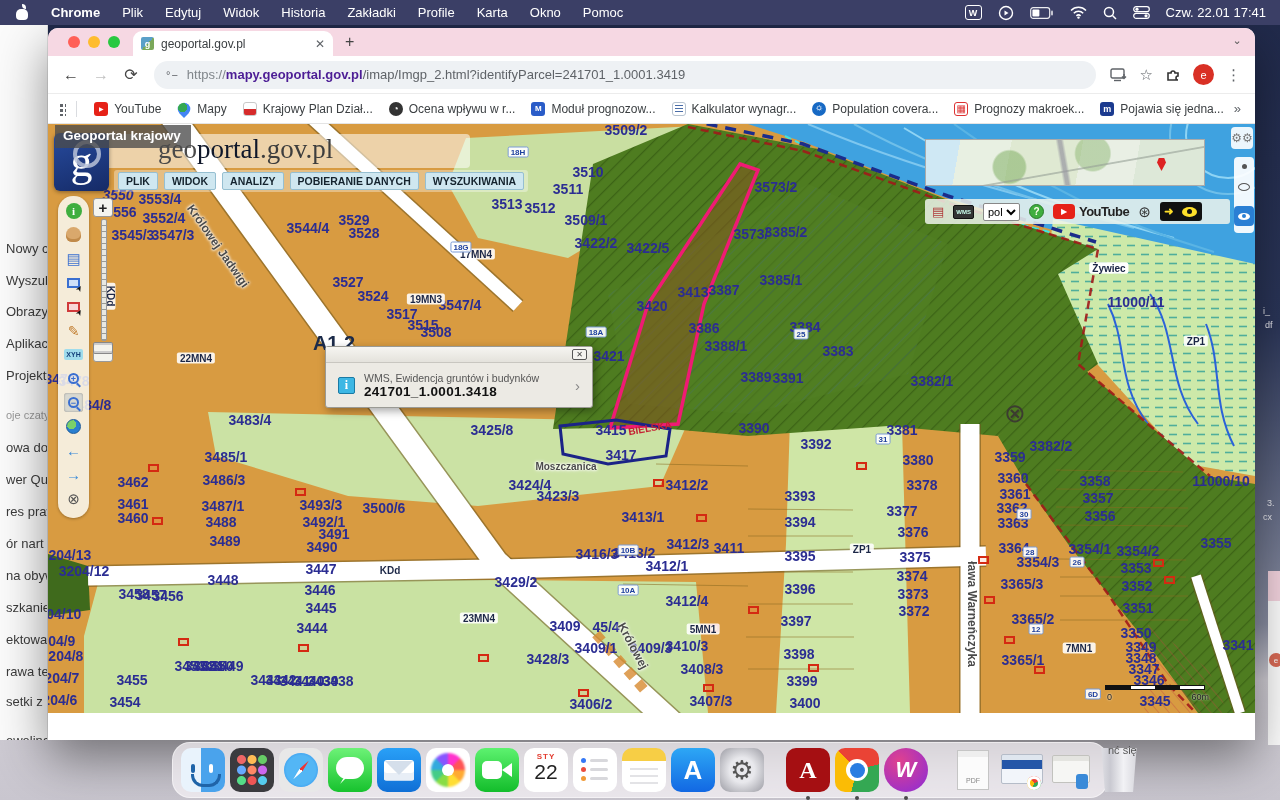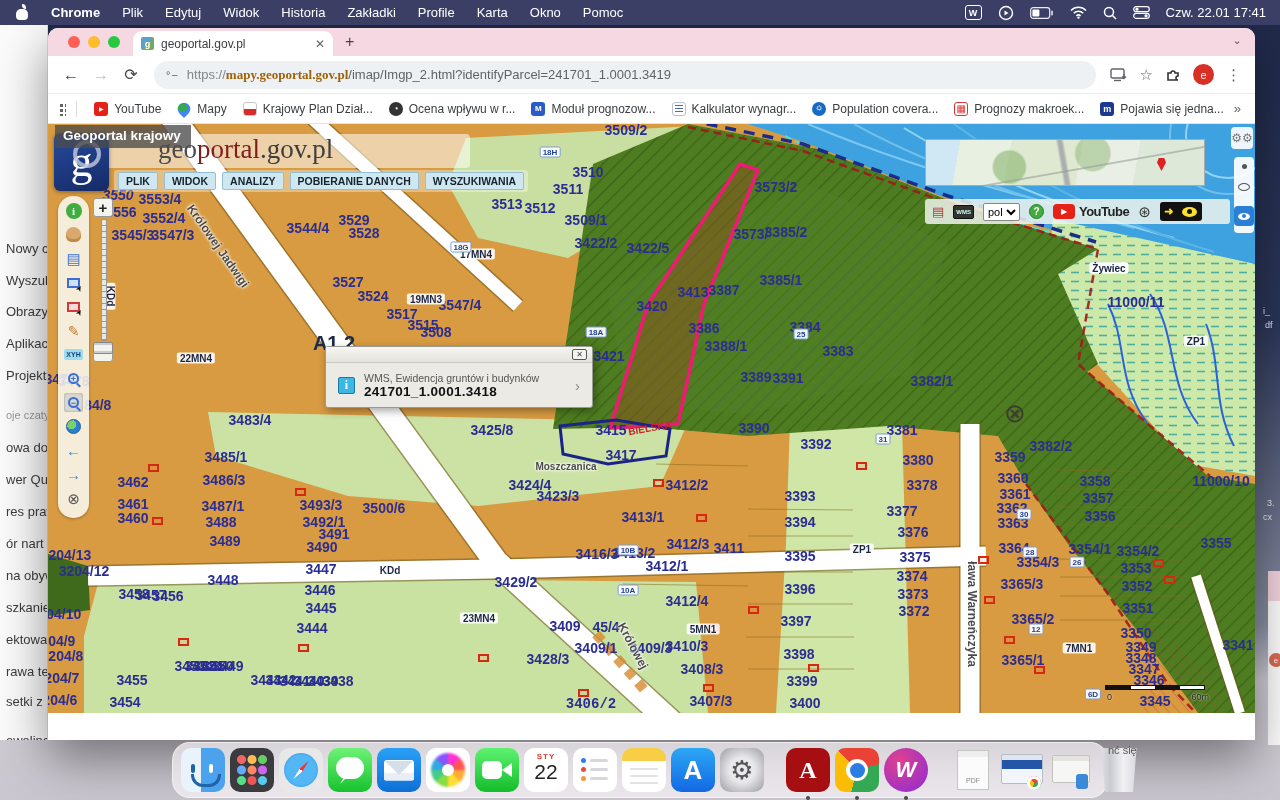--- a/index.html
+++ b/index.html
@@ -38,21 +38,21 @@
   .fav { width:13px; height:13px; border-radius:2px; background:linear-gradient(135deg,#5aa0c8 0 50%,#7aa85a 50%); color:#fff; font-size:9px; font-weight:bold; display:flex; align-items:center; justify-content:center; }
   .tab .x { margin-left:auto; color:#5f6368; font-size:12px; }
   .newtab { margin:0 0 5px 12px; color:#454545; font-size:16px; }
   .tschev { position:absolute; right:10px; top:6px; width:16px; height:16px; color:#5a5a5a; font-size:11px; text-align:center; }
   .toolbar { height:38px; background:#fff; display:flex; align-items:center; padding:0 10px; gap:4px; border-bottom:1px solid #ececec; }
   .navic { width:26px; text-align:center; font-size:16px; color:#474747; }
   .navic.dis { color:#c0c0c0; }
   .urlpill { flex:1; height:28px; background:#eef1f4; border-radius:14px; display:flex; align-items:center; padding:0 12px; gap:8px; font-size:13px; margin:0 6px; min-width:0; }
   .tuneic { color:#5f6368; font-size:11px; letter-spacing:1px; }
   .url { white-space:nowrap; overflow:hidden; }
-  .url .p1 { color:#80868b; } .url .p2 { color:#a16207; font-weight:600;font-family:Liberation Serif, serif; } .url .p3 { color:#5f6368; }
+  .url .p1 { color:#80868b; } .url .p2 { color:#4c1d95; font-weight:600; } .url .p3 { color:#5f6368; }
   .tb-right { display:flex; align-items:center; gap:12px; padding:0 4px; }
   .tbic { color:#5f6368; font-size:15px; }
   .avatar { width:21px; height:21px; border-radius:50%; background:#d93025; color:#fff; font-size:11px; display:flex; align-items:center; justify-content:center; }
   .bookbar { height:30px; background:#fff; border-bottom:1px solid #e4e4e4; display:flex; align-items:center; padding:0 10px; gap:2px; }
   .appsgrid { width:14px; height:14px; margin-right:6px; background:radial-gradient(circle,#5f6368 1.6px,transparent 1.8px); background-size:5px 5px; background-position:1px 1px; }
   .bbdiv { width:1px; height:16px; background:#dadce0; margin:0 8px 0 2px; }
   .bm { display:flex; align-items:center; gap:6px; font-size:12px; color:#3c4043; padding:3px 8px; border-radius:6px; white-space:nowrap; }
   .bmi { width:14px; height:14px; border-radius:3px; display:flex; align-items:center; justify-content:center; font-size:8px; color:#fff; flex:0 0 auto; }
   .bmi.yt { background:#e62117; } .bmi.yt::before{content:"▶"; font-size:6px;}
   .bmi.pin { background:radial-gradient(circle at 50% 35%,#34a853 45%,#4285f4 46%); border-radius:50% 50% 50% 0; transform:rotate(-45deg) scale(.9); }
@@ -73,21 +73,21 @@
   .zlabel.big { background:none; font-size:20px; color:#1c2b4a; }
   .street { position:absolute; transform-origin:center; font-weight:bold; font-size:12px; color:#4a4a4a; text-shadow:0 0 2px #fff,0 0 3px #fff,0 0 4px #fff; white-space:nowrap; z-index:3; }
   .street.red { color:#c42434; font-size:10px; text-shadow:none; }
   .marker { position:absolute; transform:translate(-50%,-50%); background:rgba(255,255,255,.92); border:1px solid #7b9bd6; color:#1d3f9e; font-weight:bold; font-size:8px; padding:0 2px; border-radius:2px; white-space:nowrap; z-index:4; }
   .bld { position:absolute; border:2px solid #d42a12; background:rgba(255,120,90,.15); z-index:2; }
   .oplus { position:absolute; transform:translate(-50%,-50%); font-size:26px; color:#3c3c30; z-index:3; }
 
   
   .gp-logo-panel { position:absolute; left:30px; top:10px; width:392px; height:34px; background:rgba(255,255,255,.55); border-radius:4px; z-index:6; }
   .gp-logo-text { position:absolute; left:110px; top:10px; font-family:"Liberation Serif",serif; font-size:27px; z-index:7; white-space:nowrap; }
-  .gp-logo-text .lg1{color:#4a4a4a} .gp-logo-text .lg2{color:#7f1d1d} .gp-logo-text .lg3{color:#3d3d3d}
+  .gp-logo-text .lg1{color:#4a4a4a} .gp-logo-text .lg2{color:#0f172a} .gp-logo-text .lg3{color:#3d3d3d}
   .gp-g { position:absolute; left:6px; top:9px; width:55px; height:58px; background:linear-gradient(160deg,#274b9e,#152a66); border-radius:6px; z-index:7; box-shadow:0 1px 4px rgba(0,0,0,.4); display:flex; align-items:center; justify-content:center; }
   .gp-g span { color:#fff; font-family:"Liberation Serif",serif; font-size:44px; line-height:40px; }
   .gp-g::before { content:""; position:absolute; right:8px; top:7px; width:20px; height:20px; border:4px solid #b9c2d8; border-radius:50%; opacity:.85; }
   .gp-menu { position:absolute; left:66px; top:46px; display:flex; gap:6px; z-index:7; background:rgba(255,255,255,.35); padding:2px 4px; border-radius:3px; }
   .gp-mi { background:#cfe7f0; border:1px solid #96bfd1; color:#14232e; font-weight:bold; font-size:10.5px; padding:2px 7px; border-radius:2px; white-space:nowrap; }
   .gp-ltb { position:absolute; left:10px; top:72px; width:31px; height:322px; background:rgba(250,250,244,.85); border-radius:15px; z-index:6; box-shadow:0 1px 3px rgba(0,0,0,.3); display:flex; flex-direction:column; align-items:center; padding-top:5px; gap:5px; }
   .lti { width:19px; height:19px; display:flex; align-items:center; justify-content:center; font-size:13px; border-radius:3px; }
   .lti.sel { background:#d8d8d0; box-shadow:inset 0 0 2px #888; }
   .ic-info { width:16px; height:16px; border-radius:50%; background:#3fae3f; color:#fff; font-size:11px; font-weight:bold; font-family:"Liberation Serif",serif; display:flex; align-items:center; justify-content:center; }
   .ic-hand { width:15px; height:15px; border-radius:50% 50% 40% 40%; background:#d9a86c; box-shadow:inset 0 -3px 0 #c08a4a; }
@@ -602,42 +602,42 @@
         <span class="plabel" style="left: 468px; top: 458px;">3429/2</span>
         <span class="plabel" style="left: 482px; top: 361px;">3424/4</span>
         <span class="plabel" style="left: 510px; top: 372px;">3423/3</span>
         <span class="plabel" style="left: 444px; top: 306px;">3425/8</span>
         <span class="plabel" style="left: 548px; top: 524px;">3409/1</span>
         <span class="plabel" style="left: 603px; top: 524px;">3409/3</span>
         <span class="plabel" style="left: 500px; top: 535px;">3428/3</span>
         <span class="plabel" style="left: 654px; top: 545px;">3408/3</span>
         <span class="plabel" style="left: 639px; top: 522px;">3410/3</span>
         <span class="plabel" style="left: 663px; top: 577px;">3407/3</span>
-        <span class="plabel" style="left: 543px; top: 580px; font-family: Liberation Mono, monospace;">3406/2</span>
+        <span class="plabel" style="left: 543px; top: 580px;">3406/2</span>
         <span class="plabel" style="left: 558px; top: 503px;">45/4</span>
         <span class="plabel" style="left: 517px; top: 502px;">3409</span>
         <span class="plabel" style="left: 549px; top: 406px; margin-top: 24px;">3416/3</span>
         <span class="zlabel big" style="left: 286px; top: 183px; margin-top: 36px;">A1.2</span>
         <span class="zlabel" style="left: 428px; top: 130px;">17MN4</span>
         <span class="zlabel" style="left: 378px; top: 175px;">19MN3</span>
         <span class="zlabel" style="left: 148px; top: 234px;">22MN4</span>
         <span class="zlabel" style="left: 431px; top: 494px;">23MN4</span>
         <span class="zlabel" style="left: 655px; top: 505px;">5MN1</span>
         <span class="zlabel" style="left: 1031px; top: 524px;">7MN1</span>
         <span class="zlabel" style="left: 814px; top: 425px;">ZP1</span>
         <span class="zlabel" style="left: 1148px; top: 217px;">ZP1</span>
         <span class="zlabel" style="left: 342px; top: 446px;">KDd</span>
         <span class="zlabel" style="left: 62px; top: 172px; transform: translate(-50%, -50%) rotate(90deg);">KDd</span>
         <span class="zlabel" style="left: 1061px; top: 144px;">Żywiec</span>
         <span class="street" style="left: 170px; top: 122px; transform: translate(-50%, -50%) rotate(55deg);">Królowej Jadwigi</span>
         <span class="street" style="left: 585px; top: 522px; transform: translate(-50%, -50%) rotate(62deg);">Królowej</span>
         <span class="street" style="left: 924px; top: 490px; transform: translate(-50%, -50%) rotate(90deg);">ława Warneńczyka</span>
         <span class="street" style="left: 518px; top: 342px; font-size: 10px; transform: translate(-50%, -50%) rotate(0deg);">Moszczanica</span>
         <span class="street red" style="left: 602px; top: 304px; transform: translate(-50%, -50%) rotate(-10deg);">BIELSKA</span>
-        <span class="marker" style="left: 470px; top: 28px; margin-left: 32px;">18H</span>
+        <span class="marker" style="left: 470px; top: 28px;">18H</span>
         <span class="marker" style="left: 413px; top: 123px;">18G</span>
         <span class="marker" style="left: 548px; top: 208px;">18A</span>
         <span class="marker" style="left: 580px; top: 426px;">10B</span>
         <span class="marker" style="left: 580px; top: 466px;">10A</span>
         <span class="marker" style="left: 1045px; top: 570px;">6D</span>
         <span class="marker" style="left: 1029px; top: 438px;">26</span>
         <span class="marker" style="left: 982px; top: 428px;">28</span>
         <span class="marker" style="left: 988px; top: 505px;">12</span>
         <span class="marker" style="left: 976px; top: 390px;">30</span>
         <span class="marker" style="left: 835px; top: 315px;">31</span>

